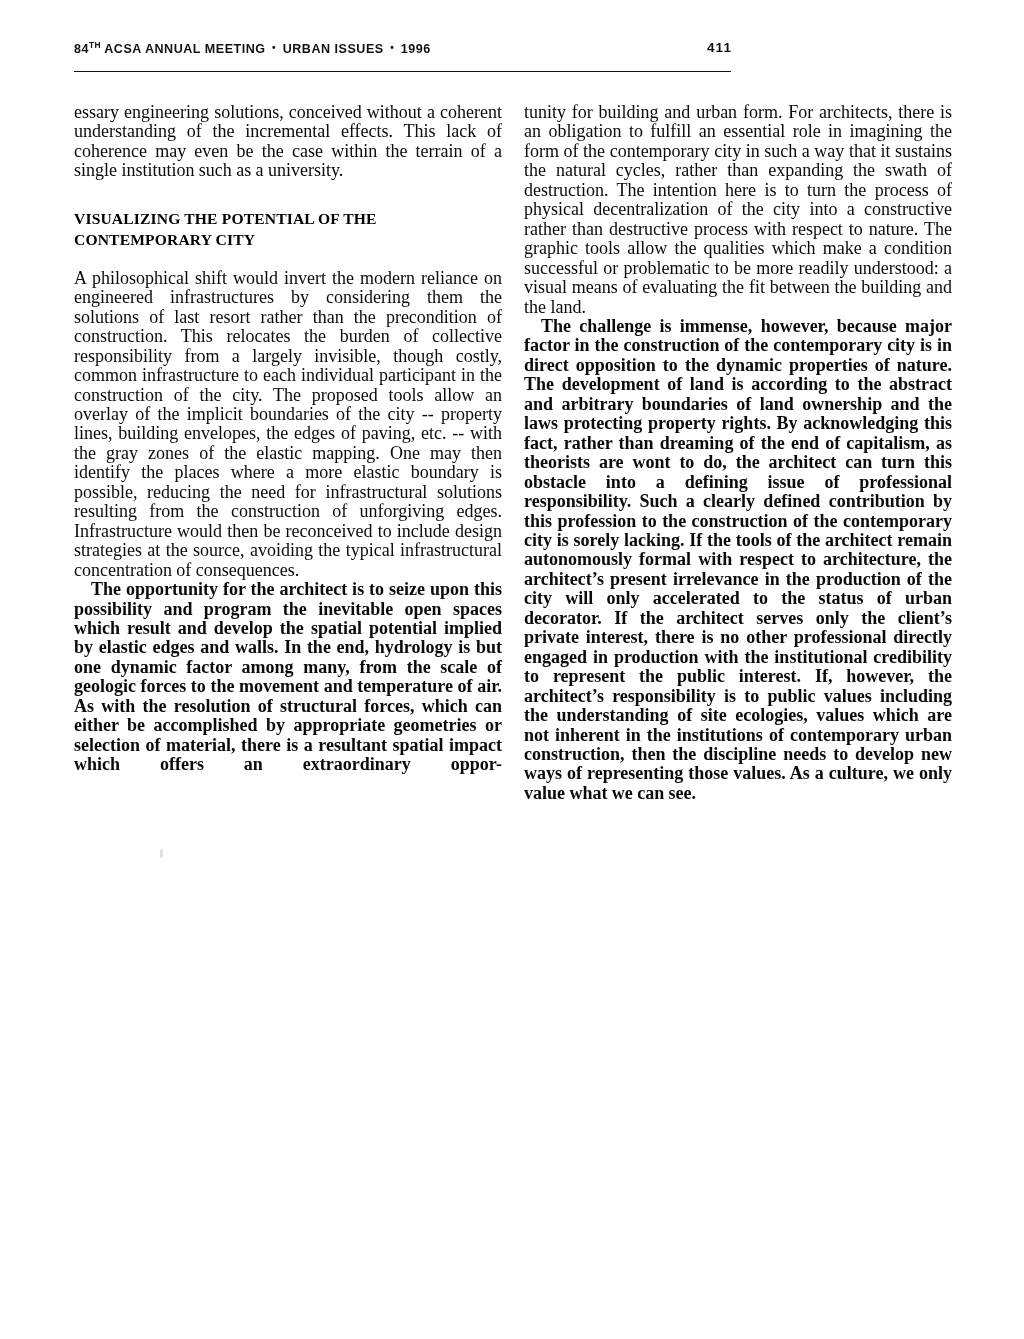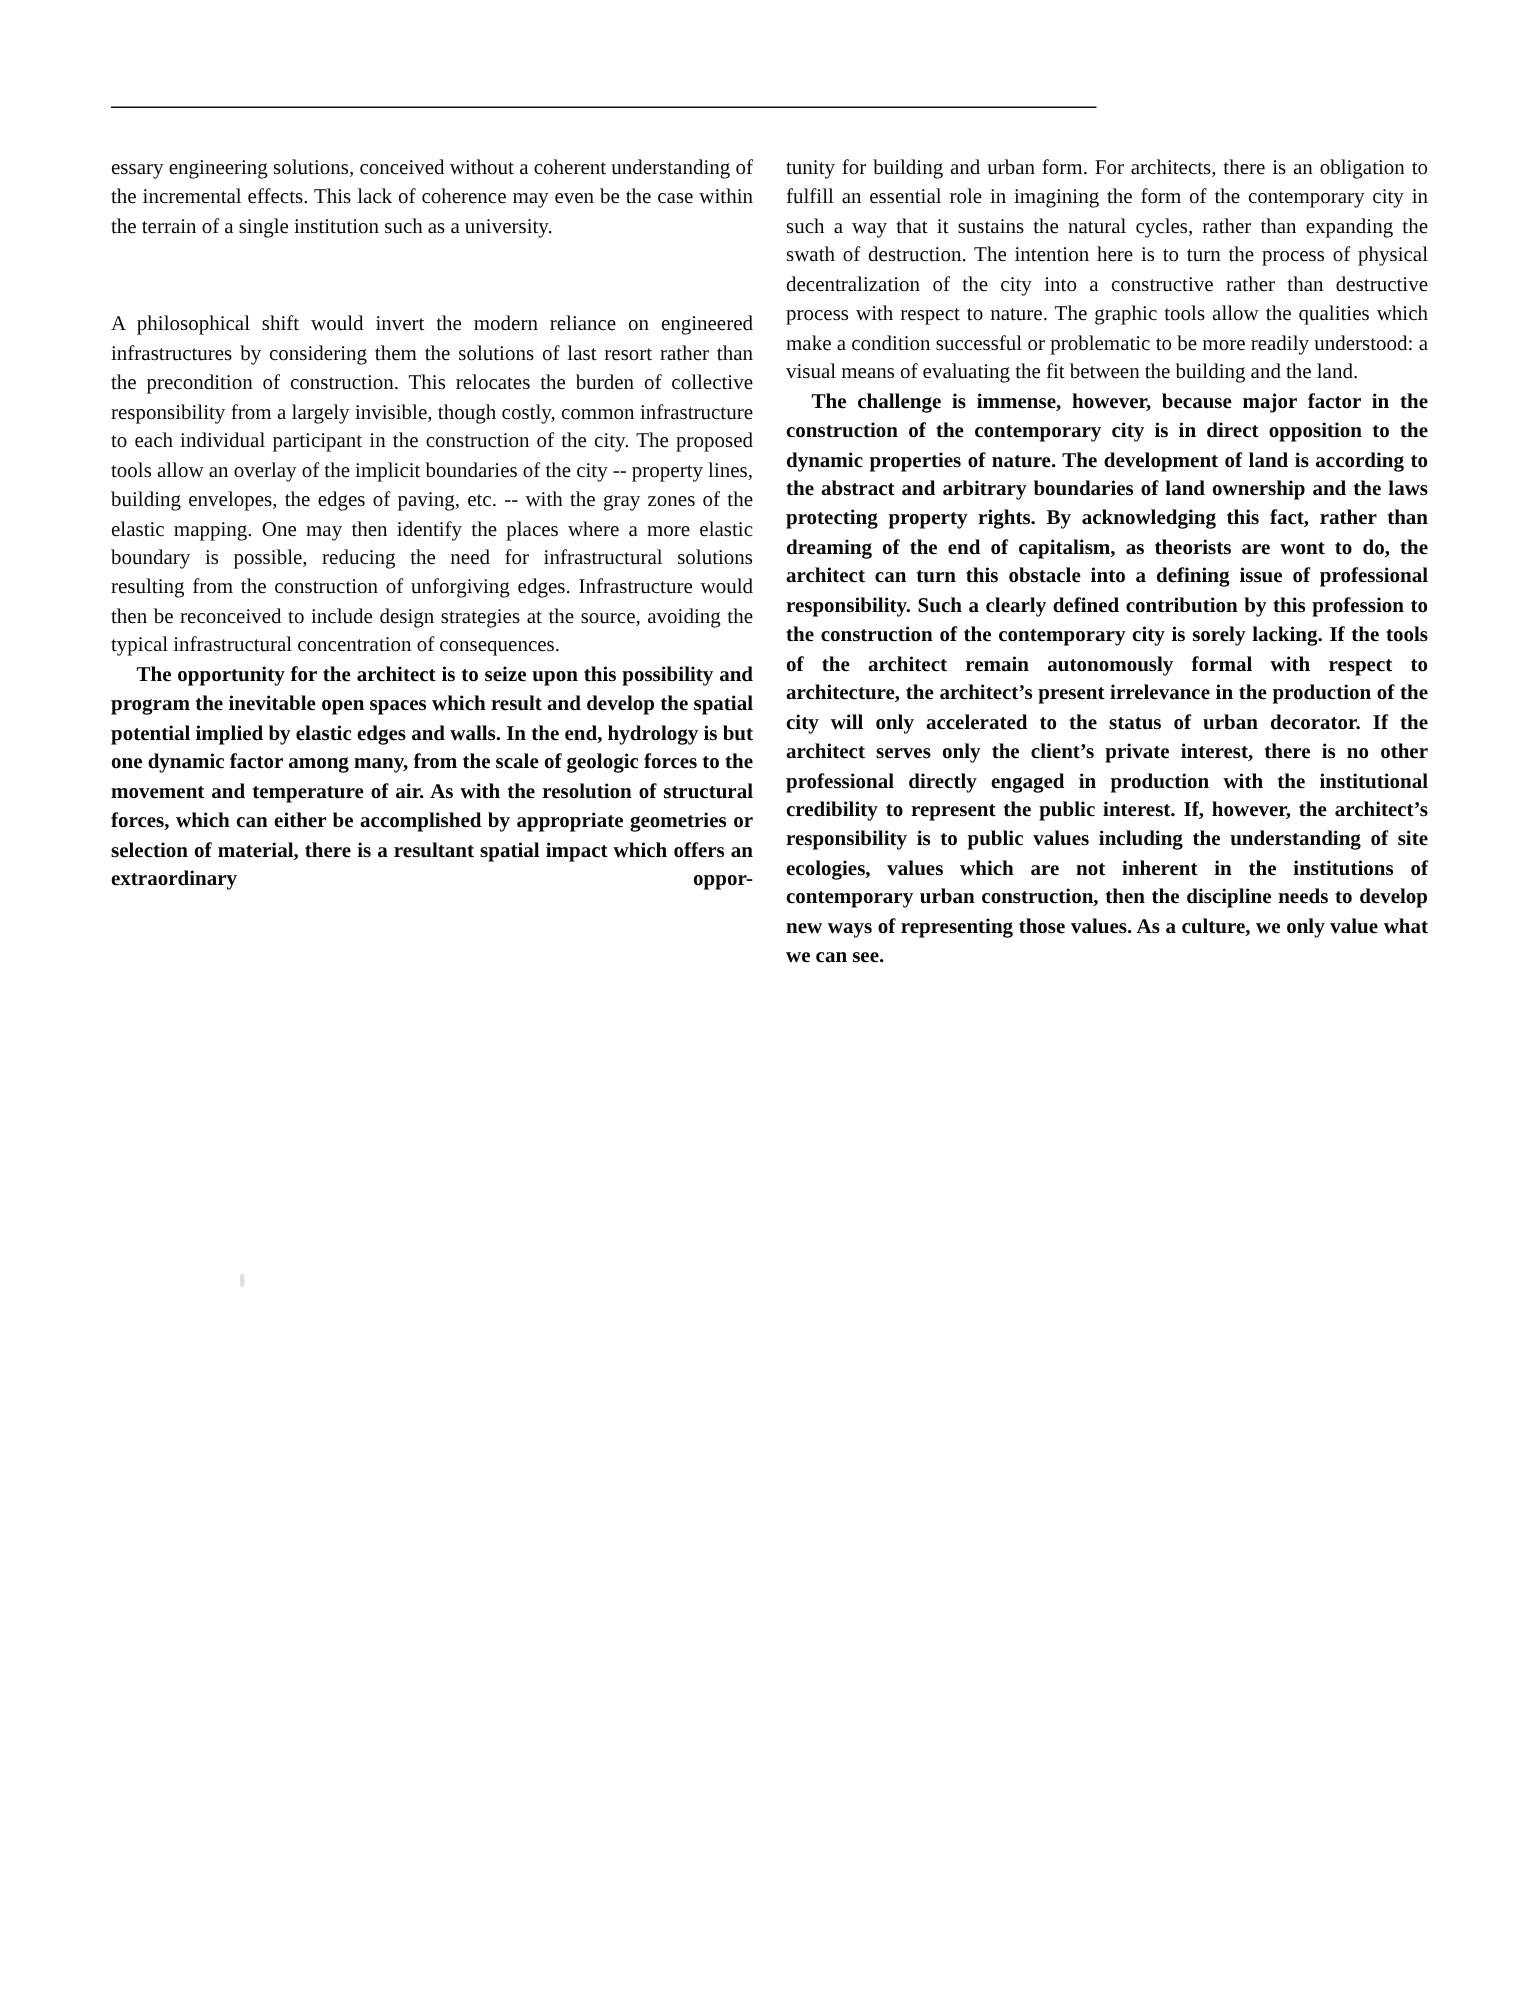--- a/index.html
+++ b/index.html
@@ -85,21 +85,21 @@
     display: flex;
     gap: 22px;
   }
   .column {
     width: 428px;
     flex: 0 0 428px;
   }
 
   p.body-text {
     margin: 0;
-    font-size: 14px;
+    font-size: 18px;
     line-height: 19.45px;
     text-align: justify;
     text-justify: inter-word;
     -webkit-hyphens: none;
     hyphens: none;
     color: #0a0a0a;
     word-spacing: -0.1px;
   }
   p.body-text.indent {
     text-indent: 17px;
@@ -132,28 +132,33 @@
     background: #d9d9dd;
     border-radius: 40%;
     opacity: 0.85;
   }
 </style>
 </head>
 <body>
 
 <div class="page">
 
+  <div class="running-head">
+    <div class="running-head-left"><span>84</span><span class="sup-th">TH</span> <span>ACSA ANNUAL MEETING</span><span class="sep">•</span><span>URBAN ISSUES</span><span class="sep">•</span><span>1996</span></div>
+    <div class="page-number">411</div>
+  </div>
 
   <div class="head-rule"></div>
 
   <div class="columns">
 
     <div class="column">
       <p class="body-text">essary engineering solutions, conceived without a coherent understanding of the incremental effects.  This lack of coherence may even be the case within the terrain of a single institution such as a university.</p>
       <div class="gap-before-heading"></div>
+      <h2 class="section-heading">VISUALIZING THE POTENTIAL OF THE CONTEMPORARY CITY</h2>
       <div class="gap-after-heading"></div>
       <p class="body-text">A philosophical shift would invert the modern reliance on engineered infrastructures by considering them the solutions of last resort rather than the precondition of construction.  This relocates the burden of collective responsibility from a largely invisible, though costly, common infrastructure to each individual participant in the construction of the city.  The proposed tools allow an overlay of the implicit boundaries of the city -- property lines, building envelopes, the edges of paving, etc. -- with the gray zones of the elastic mapping.  One may then identify the places where a more elastic boundary is possible, reducing the need for infrastructural solutions resulting from the construction of unforgiving edges.  Infrastructure would then be reconceived to include design strategies at the source, avoiding the typical infrastructural concentration of consequences.</p>
       <p class="body-text indent last-line-full">The opportunity for the architect is to seize upon this possibility and program the inevitable open spaces which result and develop the spatial potential implied by elastic edges and walls.  In the end, hydrology is but one dynamic factor among many, from the scale of geologic forces to the movement and temperature of air.  As with the resolution of structural forces, which can either be accomplished by appropriate geometries or selection of material, there is a resultant spatial impact which offers an extraordinary oppor-</p>
     </div>
 
     <div class="column">
       <p class="body-text">tunity for building and urban form.  For architects, there is an obligation to fulfill an essential role in imagining the form of the contemporary city in such a way that it sustains the natural cycles, rather than expanding the swath of destruction.  The intention here is to turn the process of physical decentralization of the city into a constructive rather than destructive process with respect to nature.  The graphic tools allow the qualities which make a condition successful or problematic to be more readily understood:  a visual means of evaluating the fit between the building and the land.</p>
       <p class="body-text indent">The challenge is immense, however, because major factor in the construction of the contemporary city is in direct opposition to the dynamic properties of nature.  The development of land is according to the abstract and arbitrary boundaries of land ownership and the laws protecting property rights.  By acknowledging this fact, rather than dreaming of the end of capitalism, as theorists are wont to do, the architect can turn this obstacle into a defining issue of professional responsibility.  Such a clearly defined contribution by this profession to the construction of the contemporary city is sorely lacking.  If the tools of the architect remain autonomously formal with respect to architecture, the architect’s present irrelevance in the production of the city will only accelerated to the status of urban decorator.  If the architect serves only the client’s private interest, there is no other professional directly engaged in production with the institutional credibility to represent the public interest.  If, however, the architect’s responsibility is to public values including the understanding of site ecologies, values which are not inherent in the institutions of contemporary urban construction, then the discipline needs to develop new ways of  representing those values.  As a culture, we only value what we can see.</p>
     </div>
 

